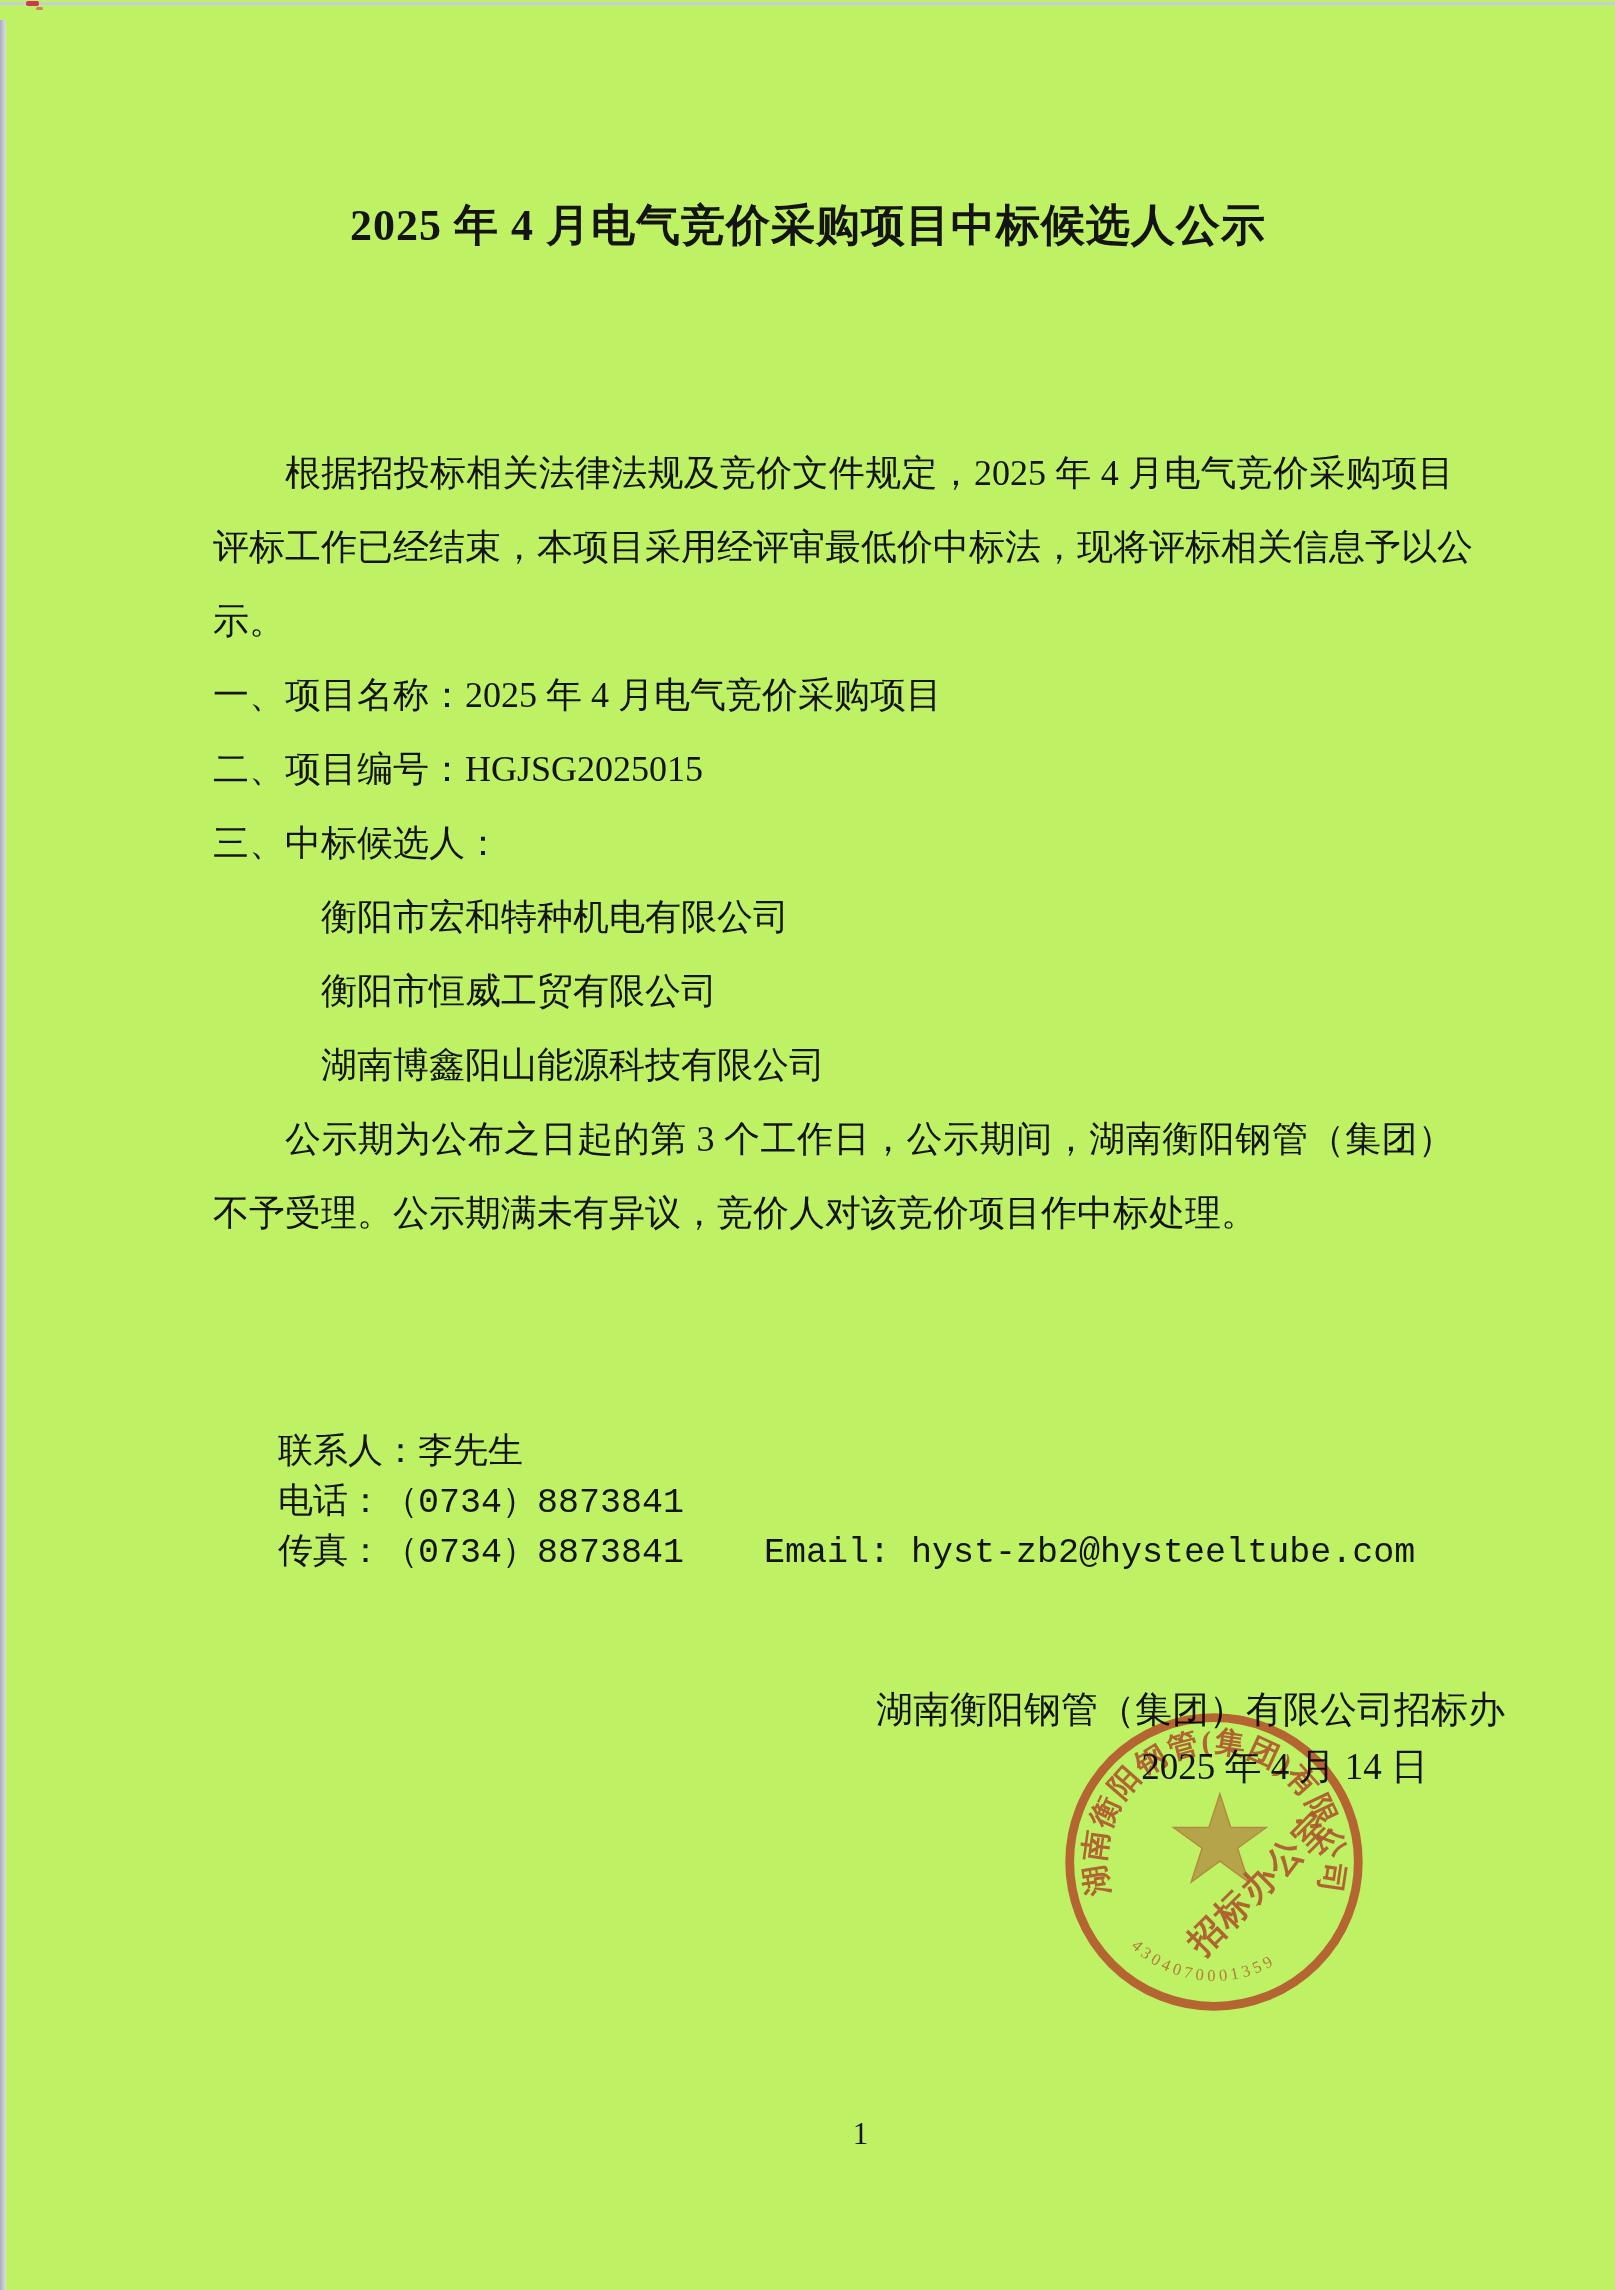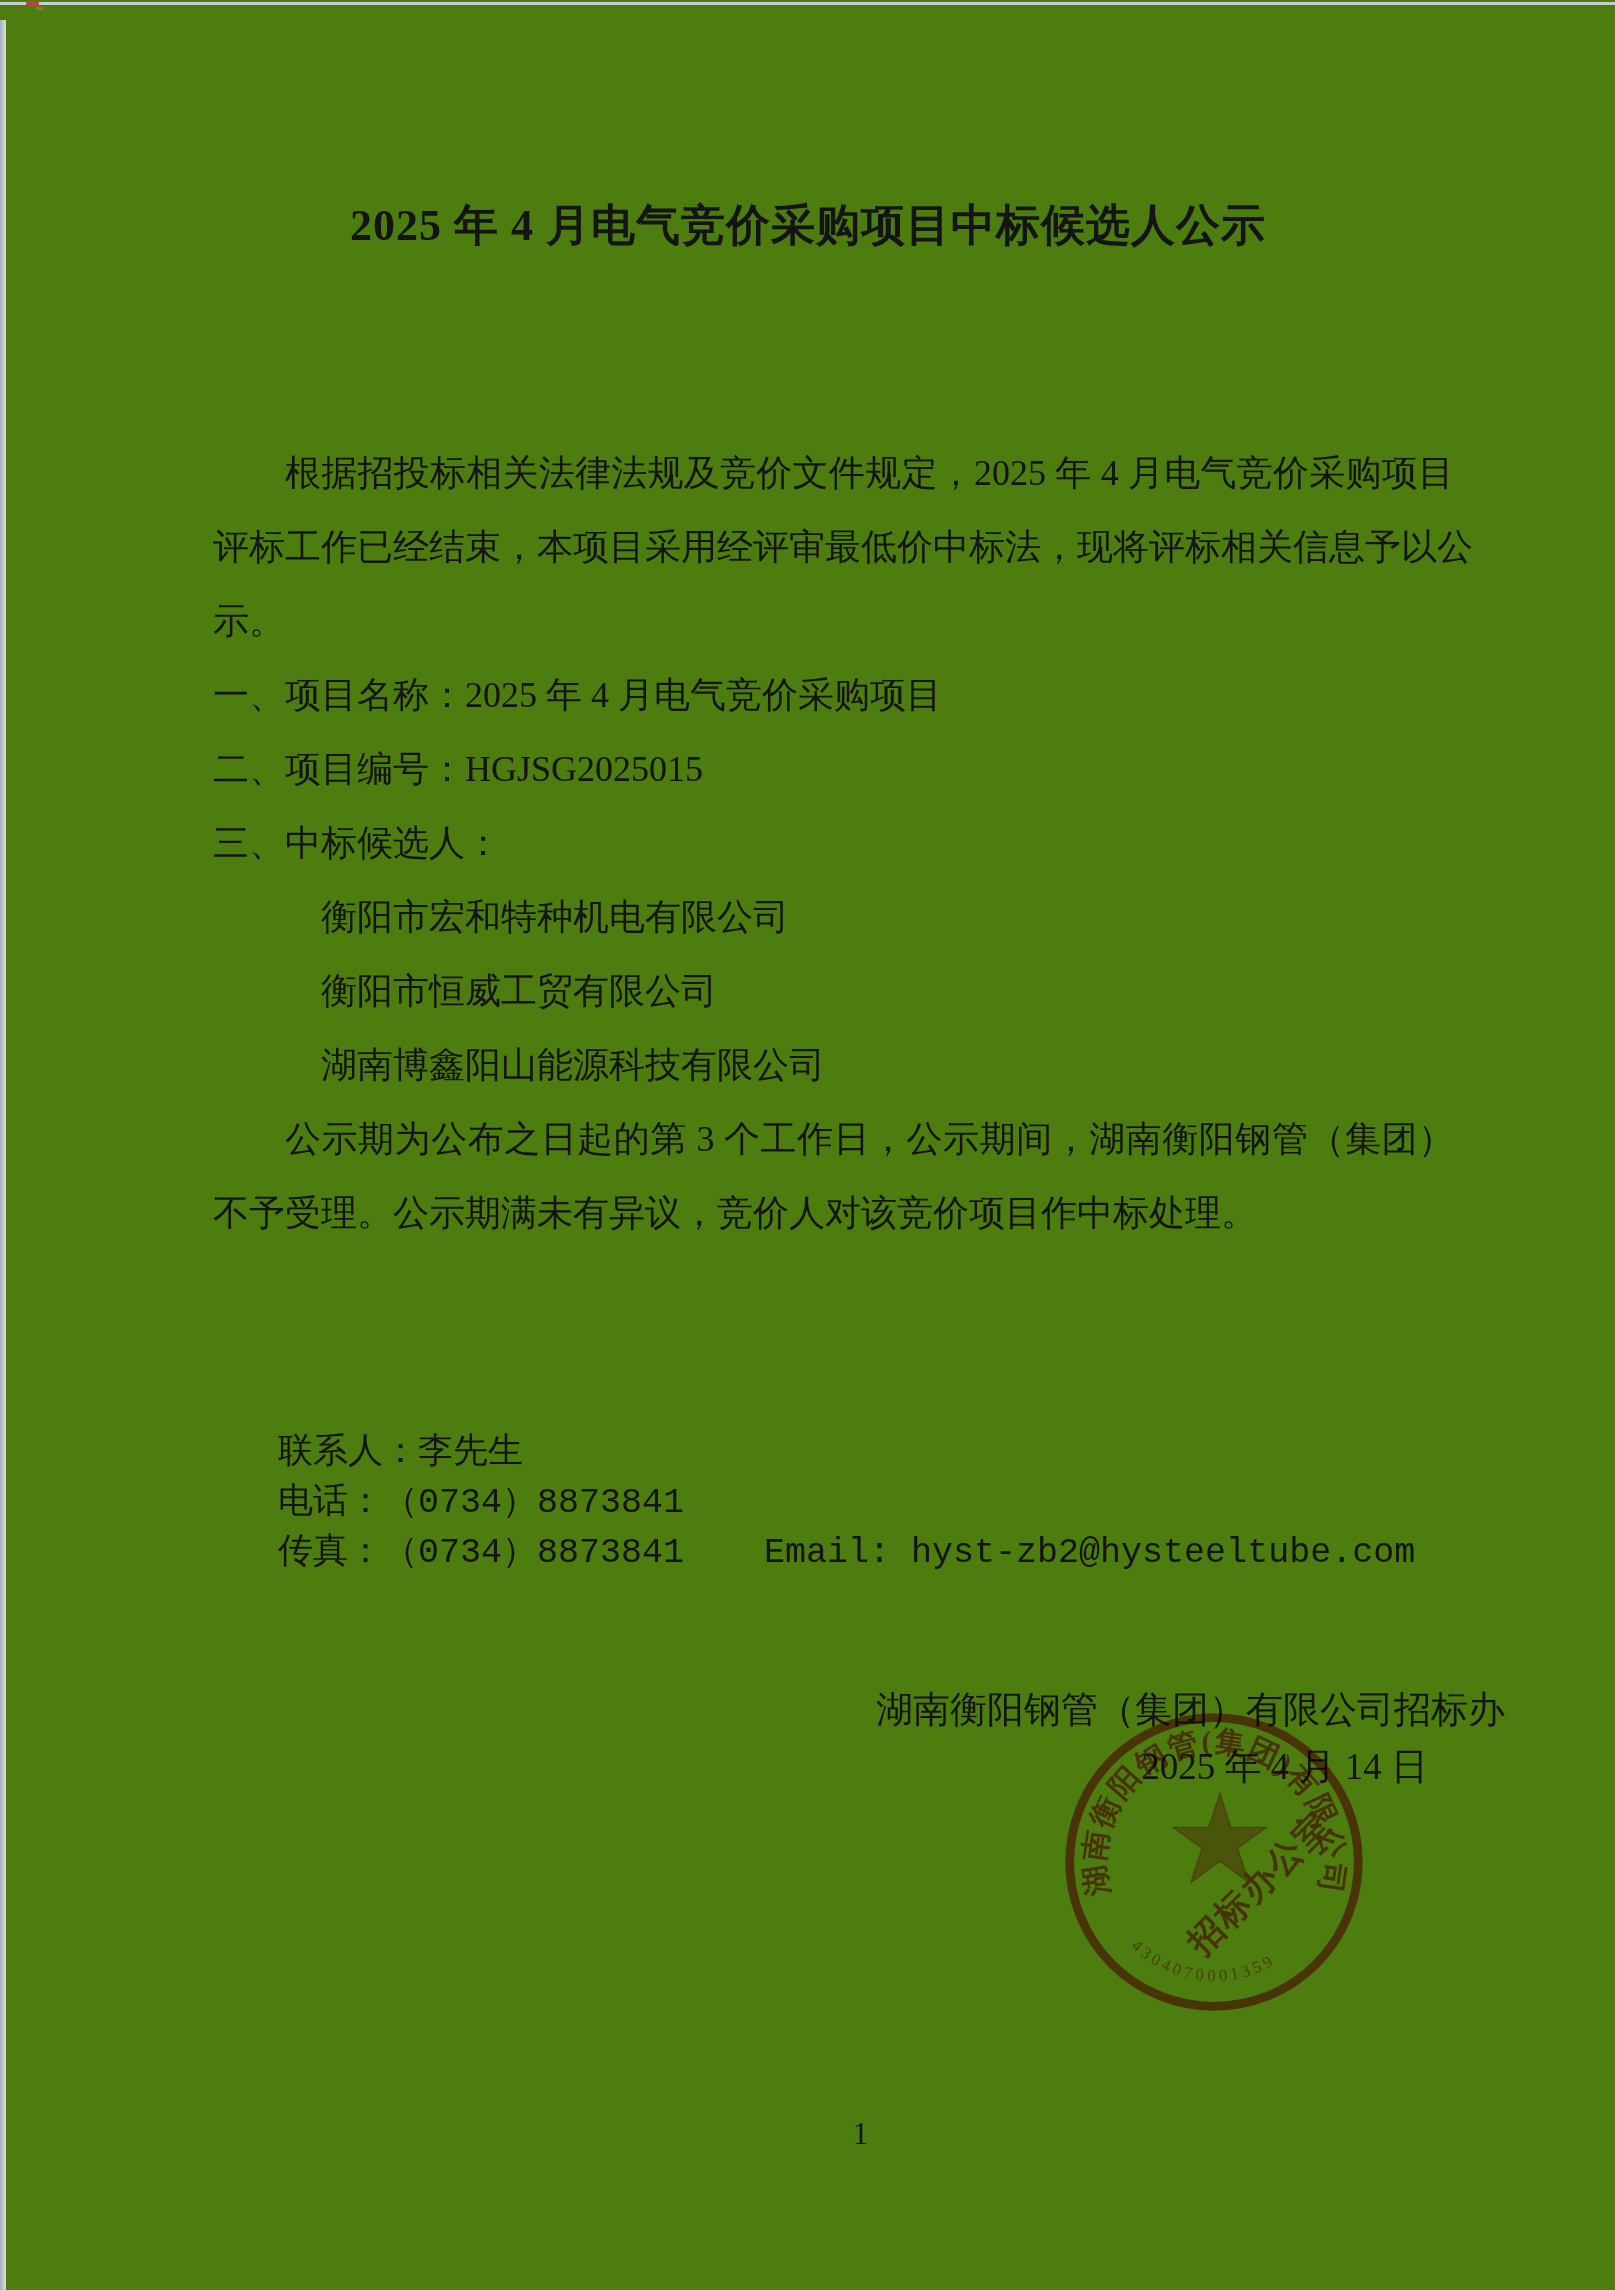--- a/index.html
+++ b/index.html
@@ -1,17 +1,17 @@
 <!DOCTYPE html>
 <html><head>
 <meta charset="utf-8">
 <style>
   html,body{margin:0;padding:0;background:#ffffff;}
   .page{
-    position:relative;width:1616px;height:2291px;background:#4d7c0f;
+    position:relative;width:1616px;height:2291px;background:#bef264;
     font-family:"Liberation Serif","DejaVu Serif",serif;color:#141414;
     overflow:hidden;
   }
   
   .edge-left{position:absolute;left:0;top:19.5px;width:5.9px;height:2271px;
     background:linear-gradient(90deg,#a6b0b9,#d9dee3);}
   .edge-top{position:absolute;left:0;top:2px;width:1616px;height:2.9px;background:#c6cdd3;}
   .speck-a{position:absolute;left:26px;top:1px;width:12.7px;height:4.9px;background:#c93a4e;border-radius:2px;}
   .speck-b{position:absolute;left:36px;top:6.8px;width:6.8px;height:2.9px;background:#d4556a;border-radius:2px;opacity:.75;}
   

